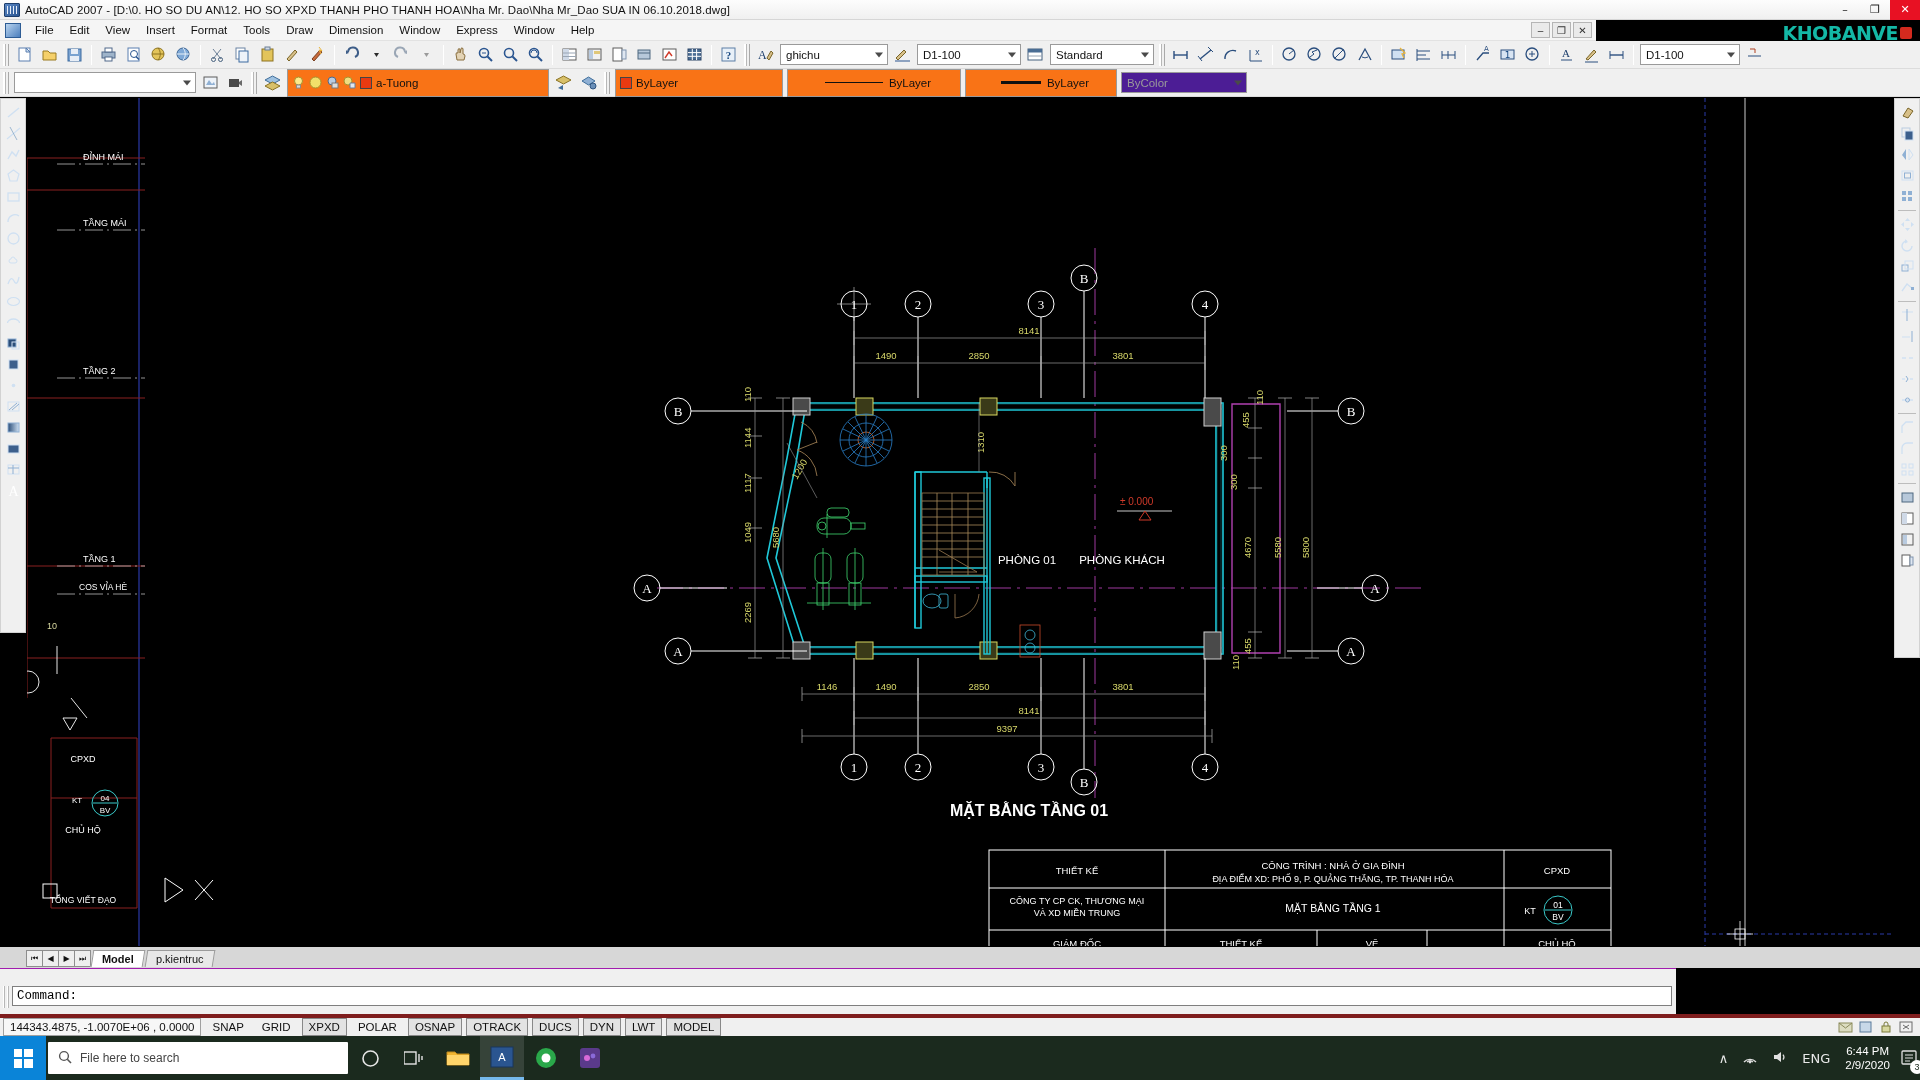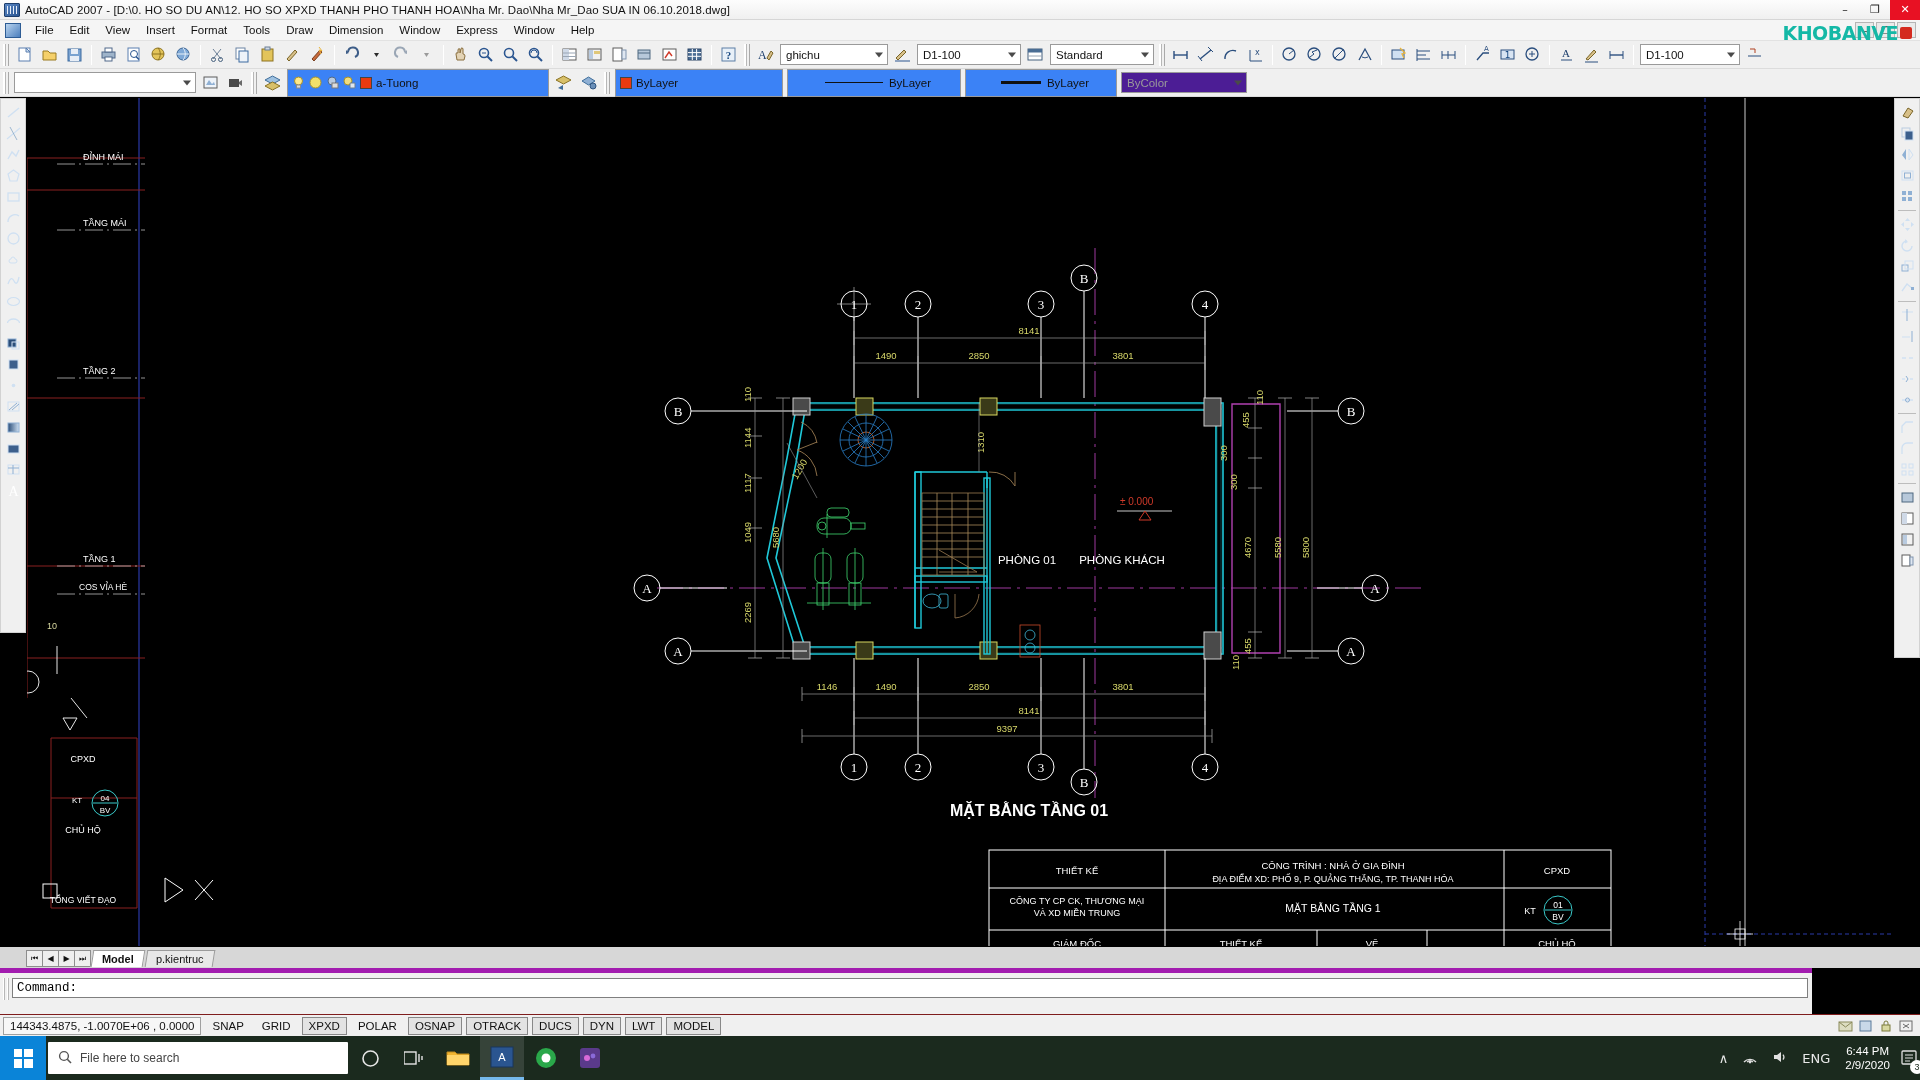--- a/index.html
+++ b/index.html
@@ -35,21 +35,21 @@
   }
   .tb-btns { margin-left: auto; display: flex; height: 20px; }
   .tb-btn {
     width: 30px; height: 20px; display: flex; align-items: center; justify-content: center;
     font-size: 11px; color: #222; font-family: "DejaVu Sans", sans-serif;
   }
   .tb-btn.close { background: #e81123; color: #fff; }
 
   
   .menubar {
-    position: absolute; top: 20px; left: 0; width: 1920px; height: 21px;
+    position: absolute; top: 20px; left: 0; width: 1596px; height: 21px;
     background: #f5f5f5; border-bottom: 1px solid #e2e2e2;
     display: flex; align-items: center;
   }
   .menubar .appglyph {
     width: 16px; height: 15px; margin: 0 6px 0 5px; flex: none;
     background: linear-gradient(135deg,#b9d4ef,#4c7fbd);
     border: 1px solid #2d5c94;
   }
   .menuitem {
     font-size: 11.5px; color: #101010; padding: 2px 8px; white-space: nowrap;
@@ -96,21 +96,21 @@
     display: flex; align-items: center; font-size: 11.5px; color: #111;
     padding-left: 5px; position: relative; flex: none; margin: 0 2px;
   }
   .tsel .arrow {
     position: absolute; right: 4px; top: 50%; transform: translateY(-50%);
     width: 0; height: 0; border-left: 4px solid transparent;
     border-right: 4px solid transparent; border-top: 5px solid #4a4a4a;
   }
   .tsel.disabled { background: #4c1d95; color: #9a9a9a; }
   .layerbox {
-    height: 28px; border: 1px solid #9a9a9a; background: #3b82f6;
+    height: 28px; border: 1px solid #9a9a9a; background: #f97316;
     display: flex; align-items: center; font-size: 11.5px; color: #111;
     position: relative; flex: none; margin: 0 2px; padding-left: 2px;
   }
   .lyricon { width: 15px; height: 15px; margin: 0 1px; flex: none; }
   .swatch { width: 12px; height: 12px; border: 1px solid #444; margin: 0 4px 0 2px; flex: none; }
   .lineprev { width: 58px; height: 0; border-top: 1px solid #111; margin: 0 6px; flex:none; }
   .lineprev.thick { border-top-width: 3px; }
 
   
   .dock {
@@ -146,36 +146,36 @@
     height: 17px; padding: 0 9px 0 9px; font-size: 11px; color: #111;
     display: flex; align-items: center; background: #e8e8e8;
     border: 1px solid #9b9b9b; border-bottom: none; margin-left: 2px;
     transform: skewX(-9deg);
   }
   .tab span { transform: skewX(9deg); }
   .tab.active { background: #fff; font-weight: bold; }
 
   
   .cmdarea {
-    position: absolute; left: 0; bottom: 66px; width: 1812px; height: 46px;
-    background: #f0f0f0; border-top: 5px solid #a21caf;
-    display: flex; align-items: flex-start; padding-top: 5px;
+    position: absolute; left: 0; bottom: 66px; width: 1676px; height: 46px;
+    background: #f0f0f0; border-top: 1px solid #a21caf;
+    display: flex; align-items: flex-start; padding-top: 17px;
   }
   .cmd-grip { width: 7px; height: 22px; margin: 0 2px 0 3px;
     background: repeating-linear-gradient(90deg,#fff 0 1px,#b7b7b7 1px 2px,transparent 2px 4px); }
   .cmdline {
     flex: 1; height: 20px; background: #fff; border: 1px solid #7f7f7f;
     font-family: "Liberation Mono", monospace; font-size: 12.5px;
     color: #000; padding: 2px 4px; margin-right: 4px;
   }
 
   
   .statusbar {
     position: absolute; left: 0; bottom: 44px; width: 1920px; height: 22px;
-    background: #f0f0f0; border-top: 1px solid #7f1d1d;
+    background: #f0f0f0; border-top: 4px solid #7f1d1d;
     display: flex; align-items: center;
   }
   .coords {
     font-size: 11.5px; color: #111; border: 1px solid #a0a0a0; background: #f7f7f7;
     padding: 2px 6px; margin-left: 3px; min-width: 186px;
     font-family: "Liberation Sans", sans-serif;
   }
   .sbtn {
     font-size: 11.5px; color: #111; padding: 2px 6px; margin-left: 4px;
     border: 1px solid transparent;

